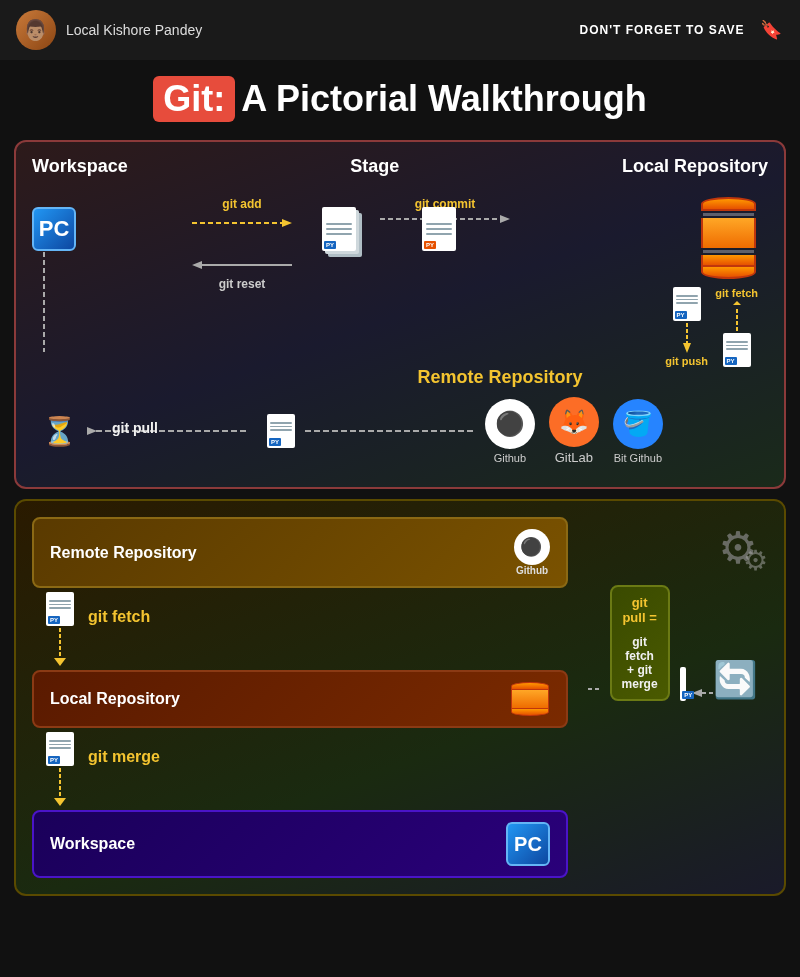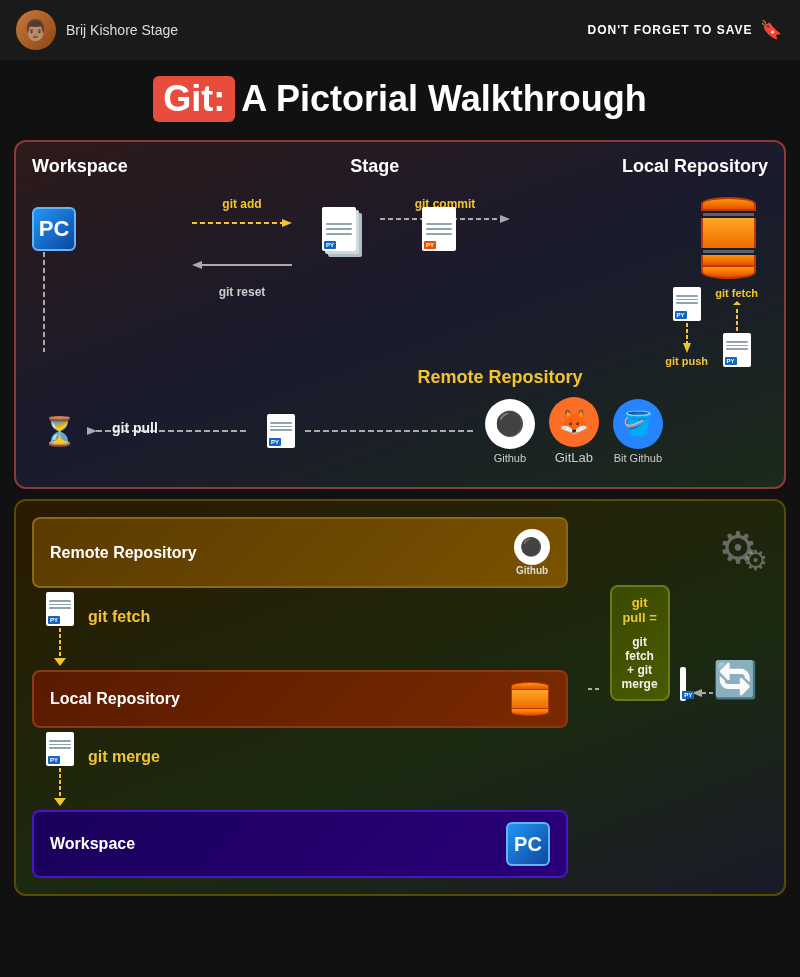--- a/index.html
+++ b/index.html
@@ -33,21 +33,21 @@
       display: flex; align-items: center; justify-content: center;
       font-size: 20px;
     }
     .header-name {
       font-size: 14px;
       color: #ddd;
     }
     .save-badge {
       display: flex;
       align-items: center;
-      gap: 8px;
+      gap: 16px;
       font-size: 12px;
       font-weight: bold;
       color: #fff;
       letter-spacing: 1px;
     }
     .bookmark-icon {
       color: #e74c3c;
       font-size: 18px;
     }
 
@@ -238,21 +238,21 @@
       align-items: center;
       gap: 0;
     }
   </style>
 </head>
 <body>
 
 <div class="header">
   <div class="header-left">
     <div class="avatar-img">👨🏽</div>
-    <span class="header-name">Brij Kishore Stage</span>
+    <span class="header-name">Local Kishore Pandey</span>
   </div>
   <div class="save-badge">
     <span>DON'T FORGET TO SAVE</span>
     <span class="bookmark-icon">🔖</span>
   </div>
 </div>
 
 <div class="title-section">
   <h1>
     <span class="git-badge">Git:</span><span>A Pictorial Walkthrough</span>
@@ -293,21 +293,21 @@
         <div style="position:absolute; top:3px; left:3px; width:34px; height:44px; background:#cfd8dc; border-radius:2px;"></div>
         <div style="position:absolute; top:0; left:0; width:34px; height:44px; background:#fff; border-radius:2px; display:flex; flex-direction:column; justify-content:center; padding:4px 4px;">
           <div style="height:2px;background:#90a4ae;margin-bottom:3px;border-radius:1px;"></div>
           <div style="height:2px;background:#90a4ae;margin-bottom:3px;border-radius:1px;"></div>
           <div style="height:2px;background:#90a4ae;border-radius:1px;"></div>
           <div style="position:absolute; bottom:2px; left:2px; background:#1565C0; color:#fff; font-size:6px; font-weight:bold; padding:1px 2px; border-radius:1px;">PY</div>
         </div>
       </div>
     </div>
 
-    <div style="position:absolute; left:160px; top:70px; display:flex; flex-direction:column; align-items:center; gap:12px;">
+    <div style="position:absolute; left:160px; top:70px; display:flex; flex-direction:column; align-items:center; gap:4px;">
       <div style="display:flex; align-items:center; gap:4px;">
         <svg width="100" height="16">
             <polygon points="10,4 0,8 10,12" fill="#aaa"></polygon>
             <line x1="10" y1="8" x2="100" y2="8" stroke="#aaa" stroke-width="2"></line>
           </svg>
       </div>
       <span class="git-cmd" style="color:#ccc;">git reset</span>
     </div>
 
     <div style="position:absolute; left:348px; top:10px; display:flex; flex-direction:column; align-items:center;">

